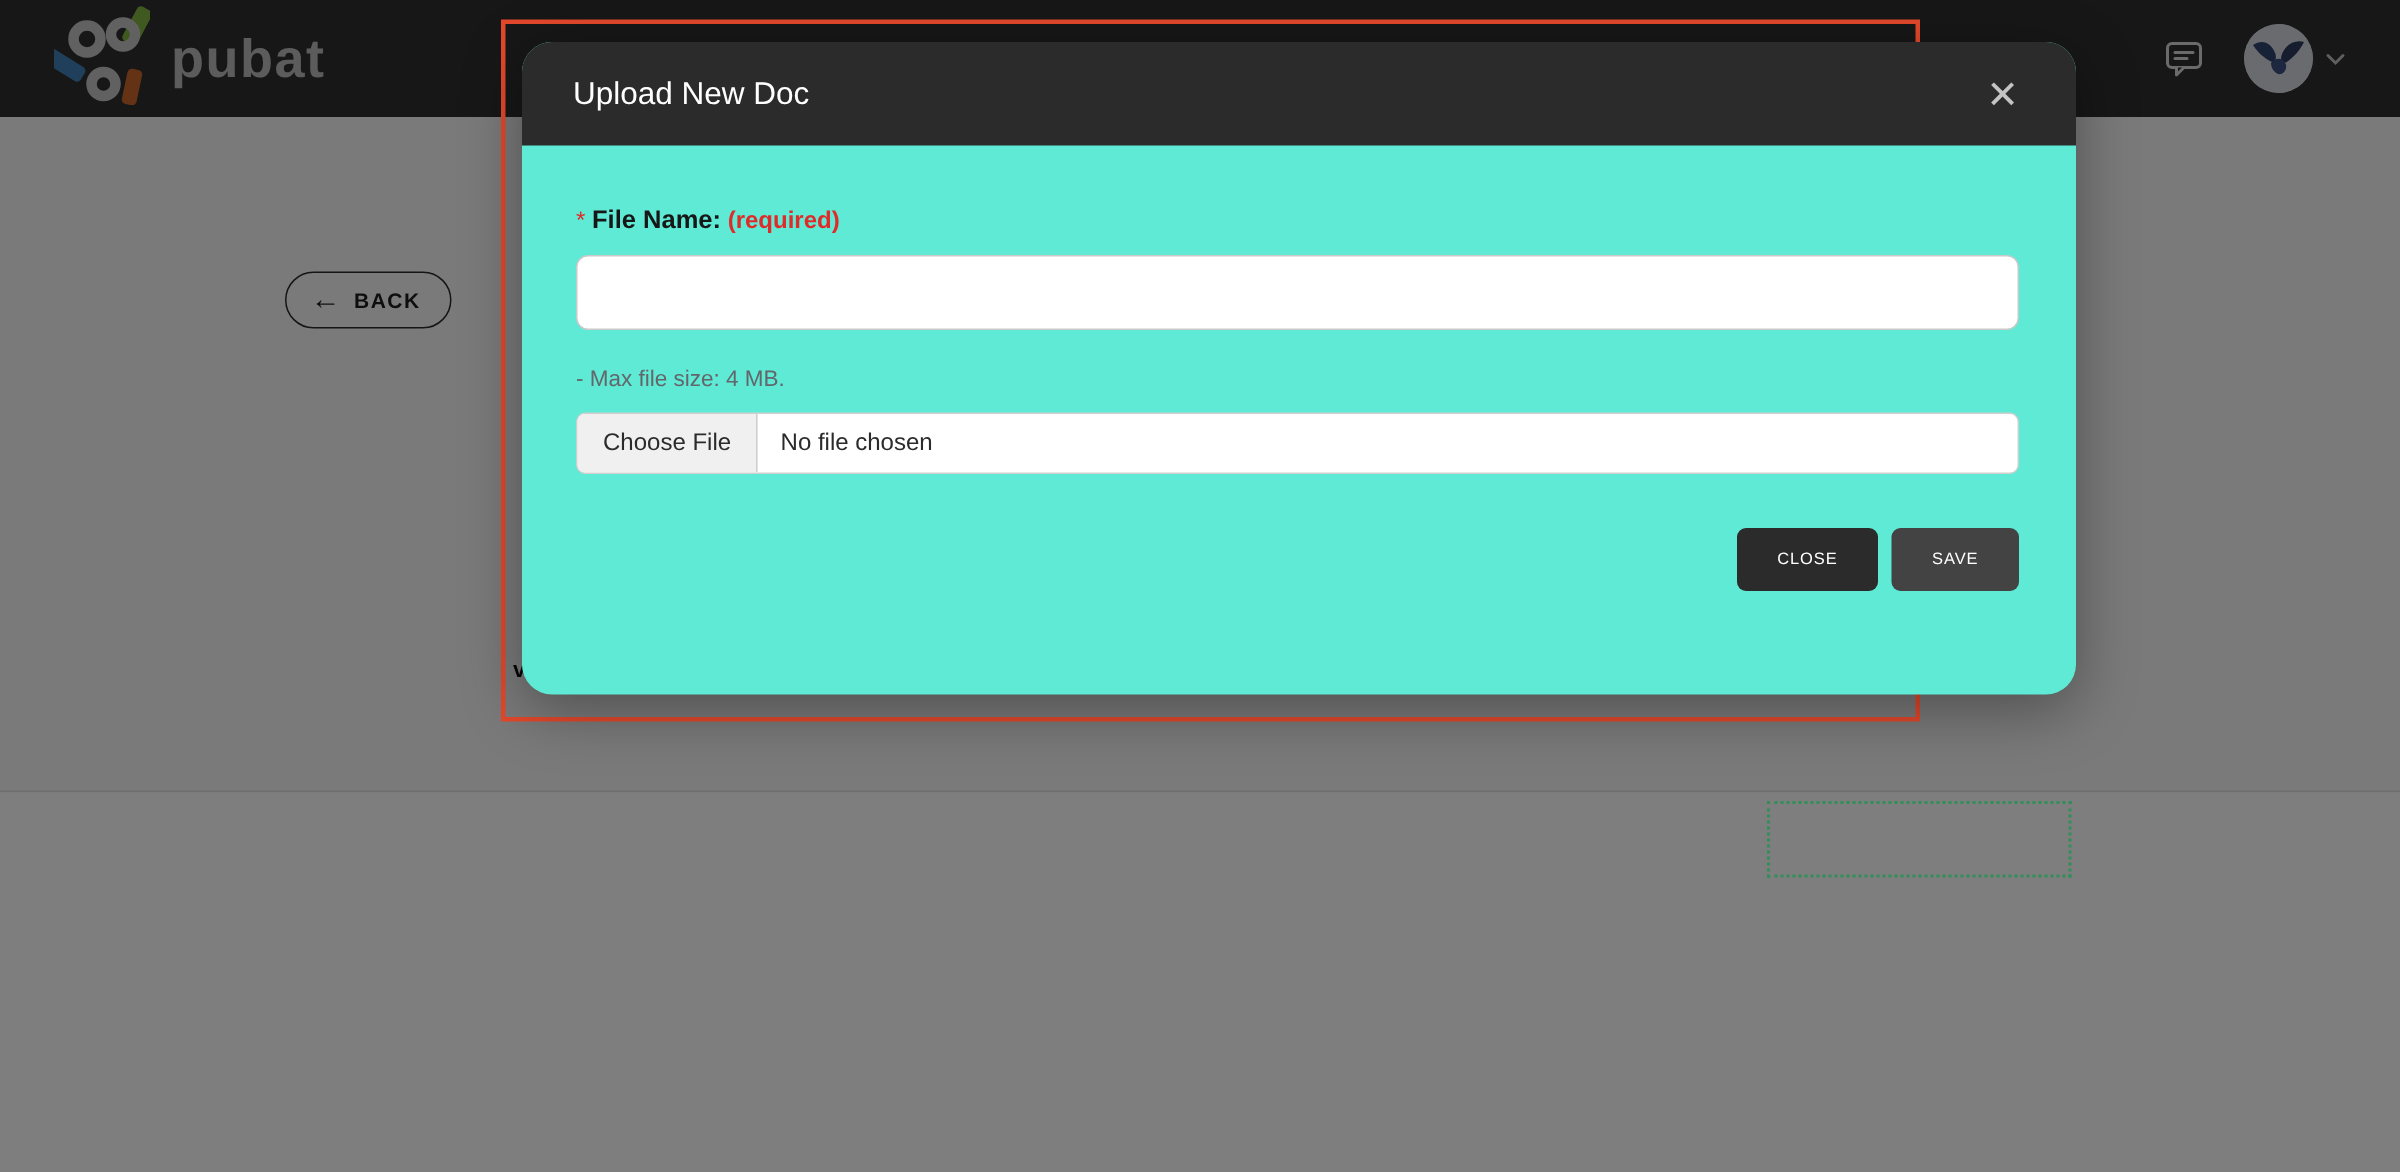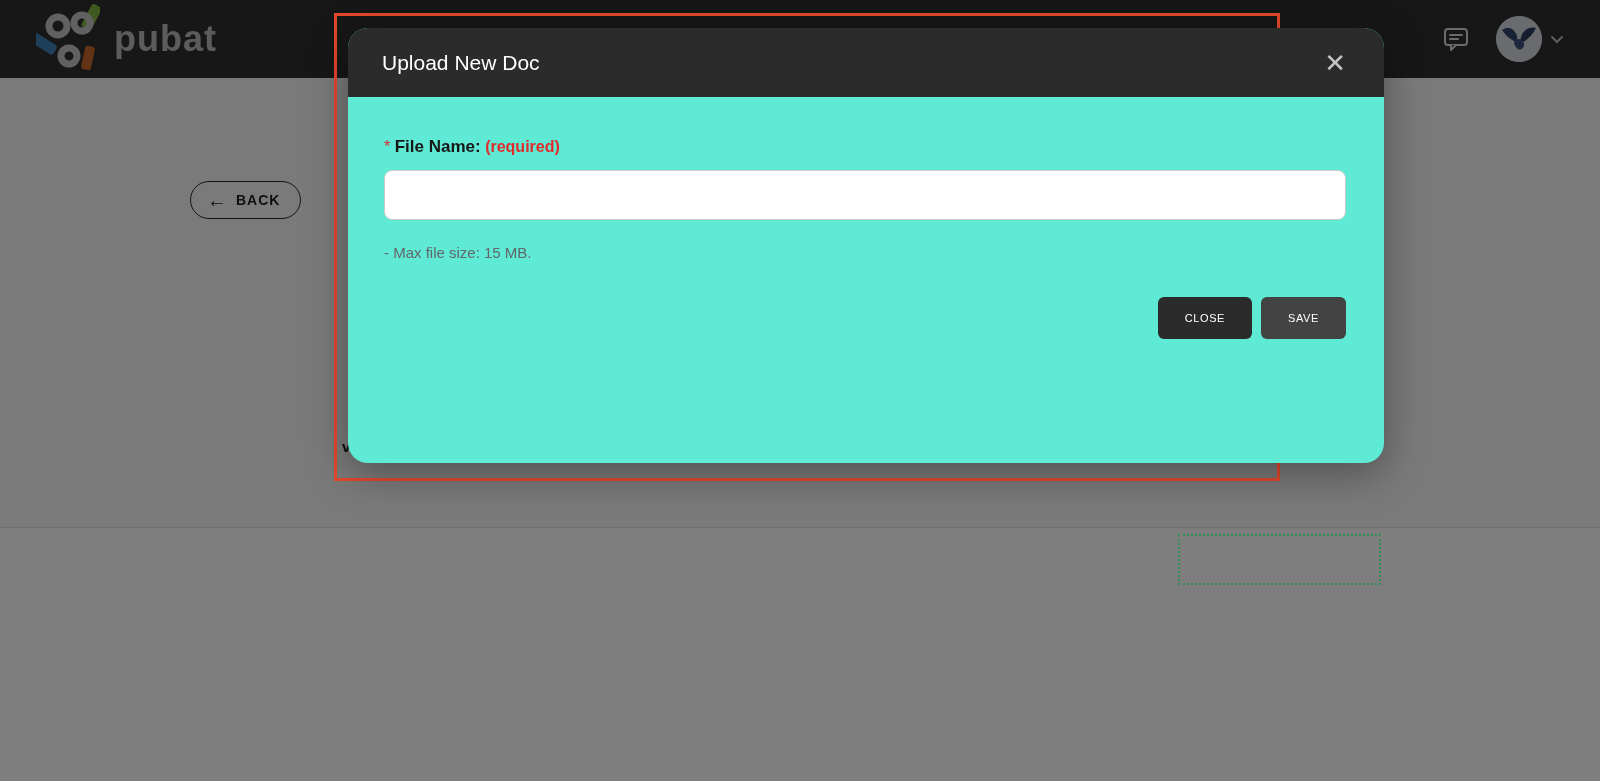--- a/index.html
+++ b/index.html
@@ -149,22 +149,26 @@
   <div class="modal-body">
 
     <div>
       <span class="asterisk">*</span>
       <span class="field-label">File Name:</span>
       <span class="required">(required)</span>
     </div>
     <input class="text-input" type="text" value="" style="">
 
     <div class="file-section">
-      <div class="hint">- Max file size: 15 MB.</div>
+      <div class="hint">- Max file size: 4 MB.</div>
 
+      <div class="file-input">
+        <button class="choose-btn">Choose File</button>
+        <span class="no-file">No file chosen</span>
+      </div>
     </div>
 
     <div class="modal-actions">
       <button class="btn-dark btn-close">CLOSE</button>
       <button class="btn-dark btn-save">SAVE</button>
     </div>
   </div>
 </div>
 
 </body></html>

